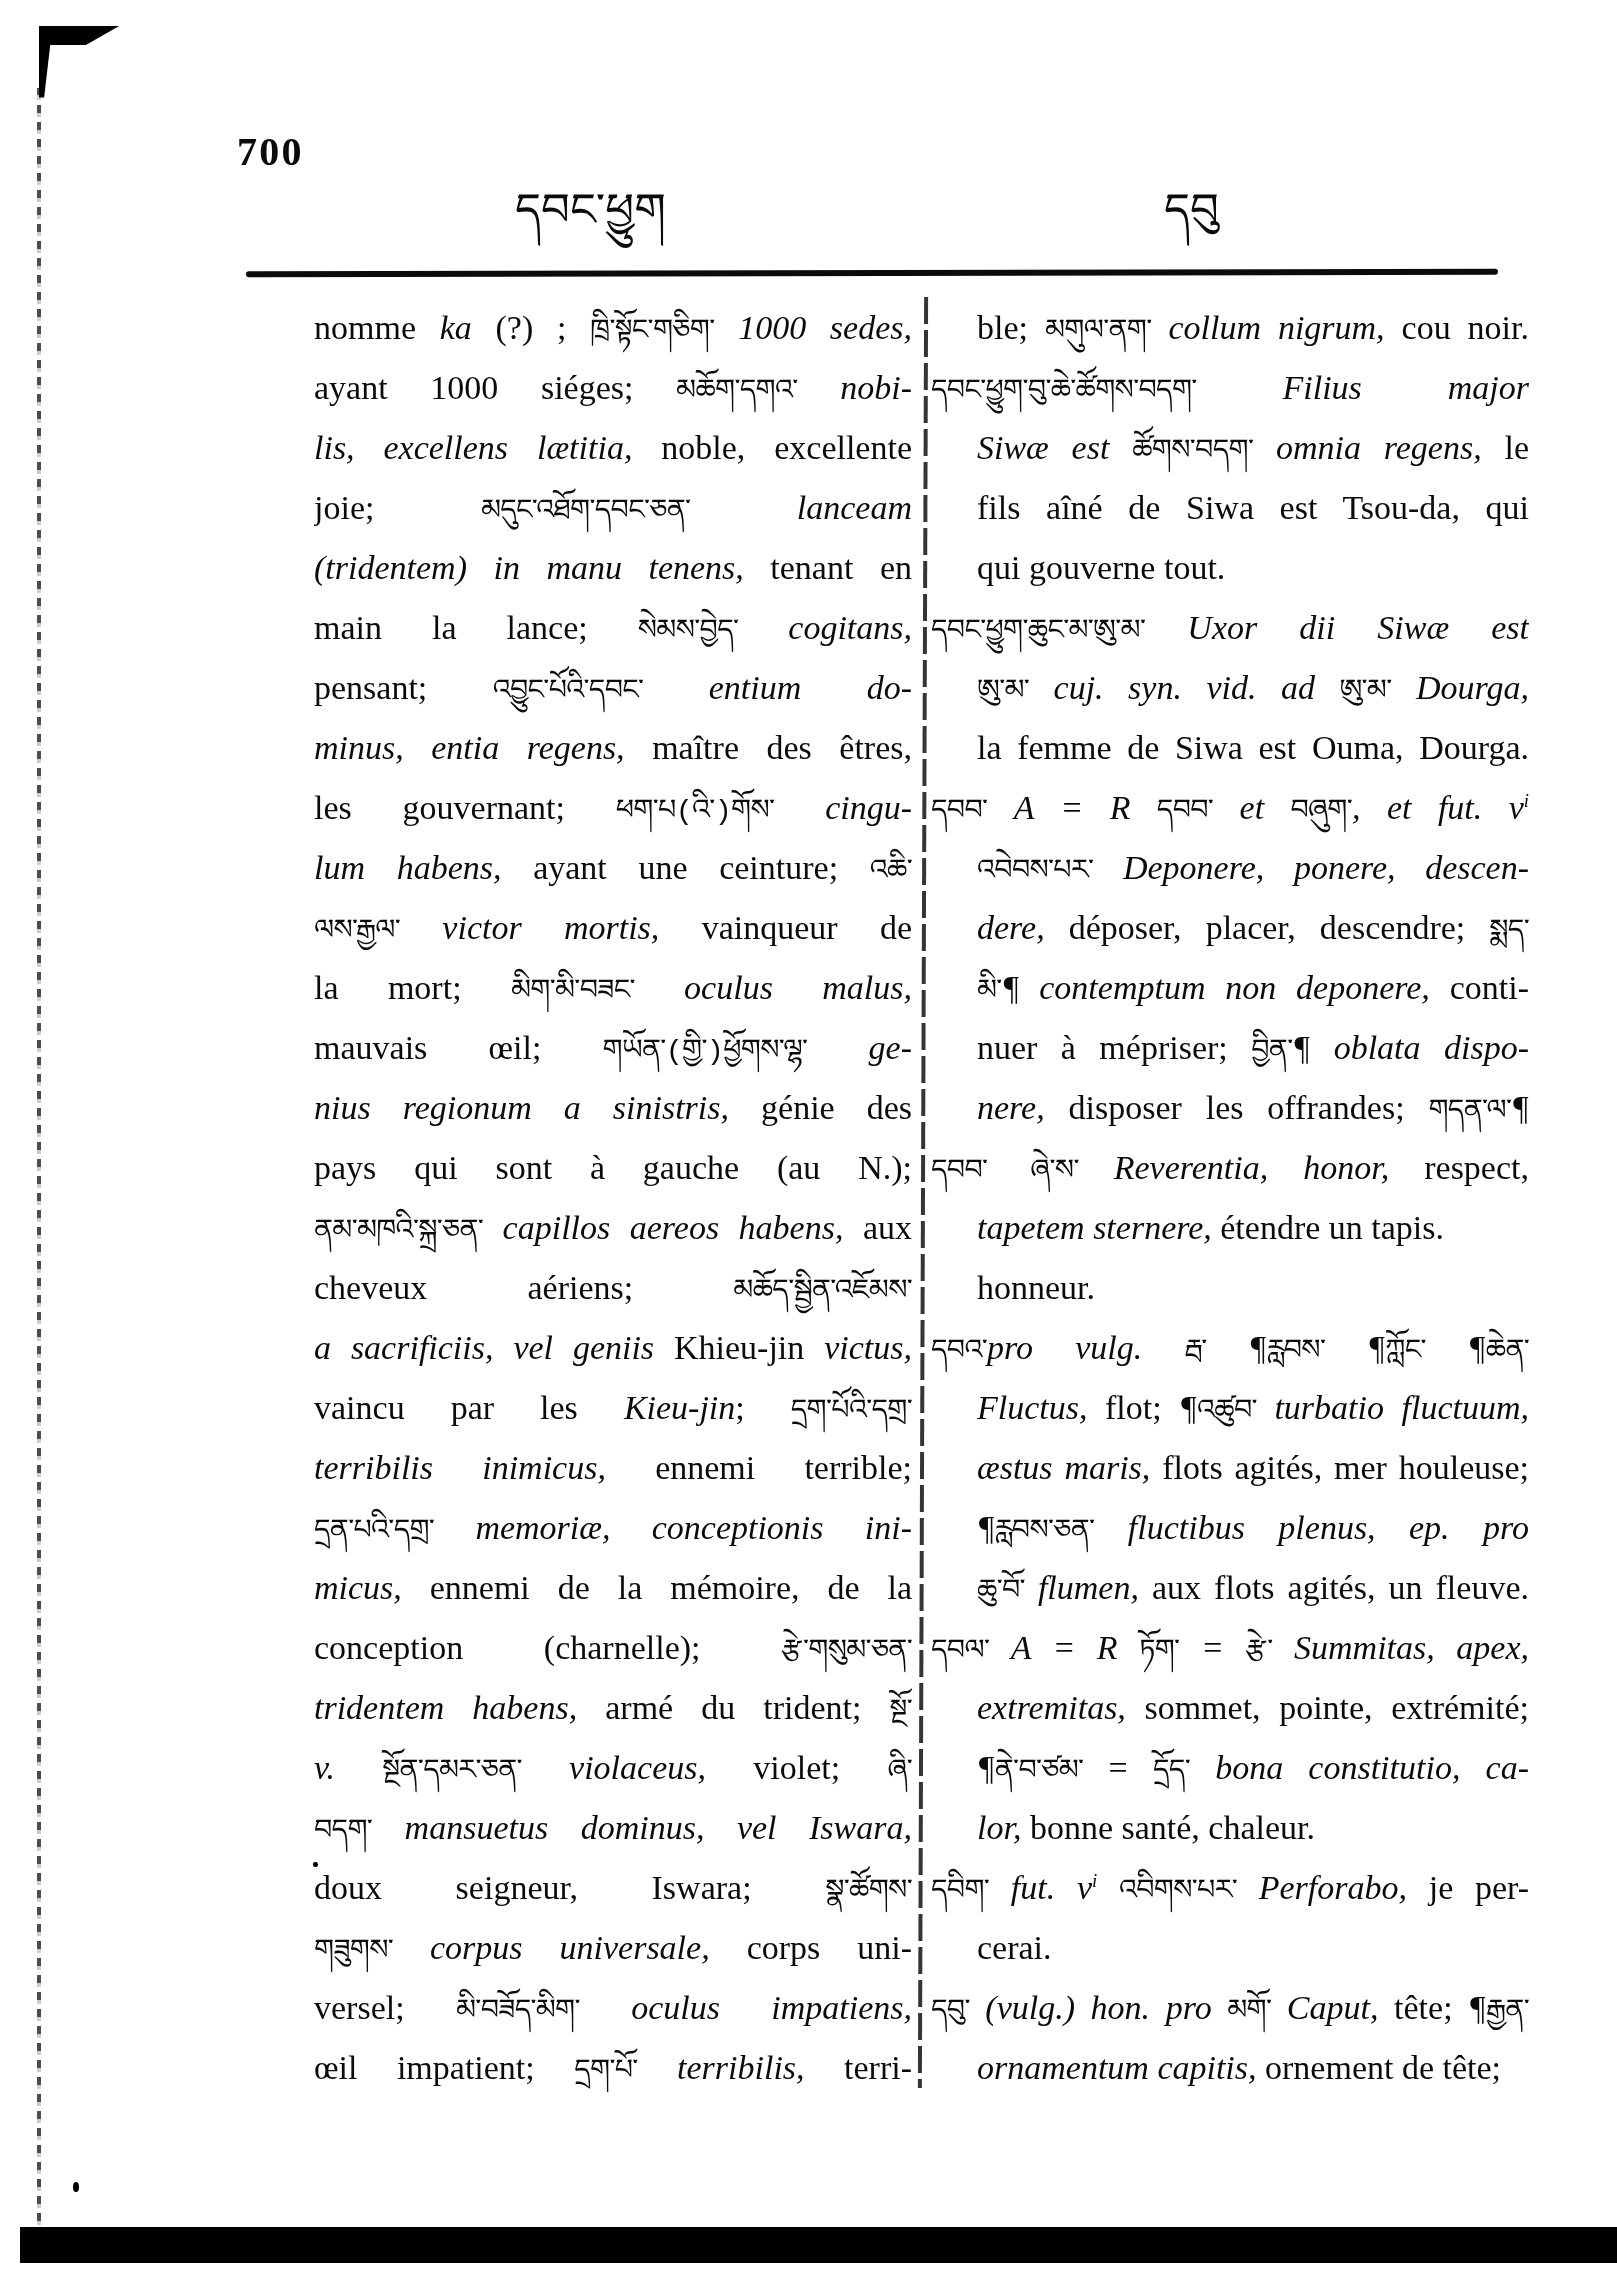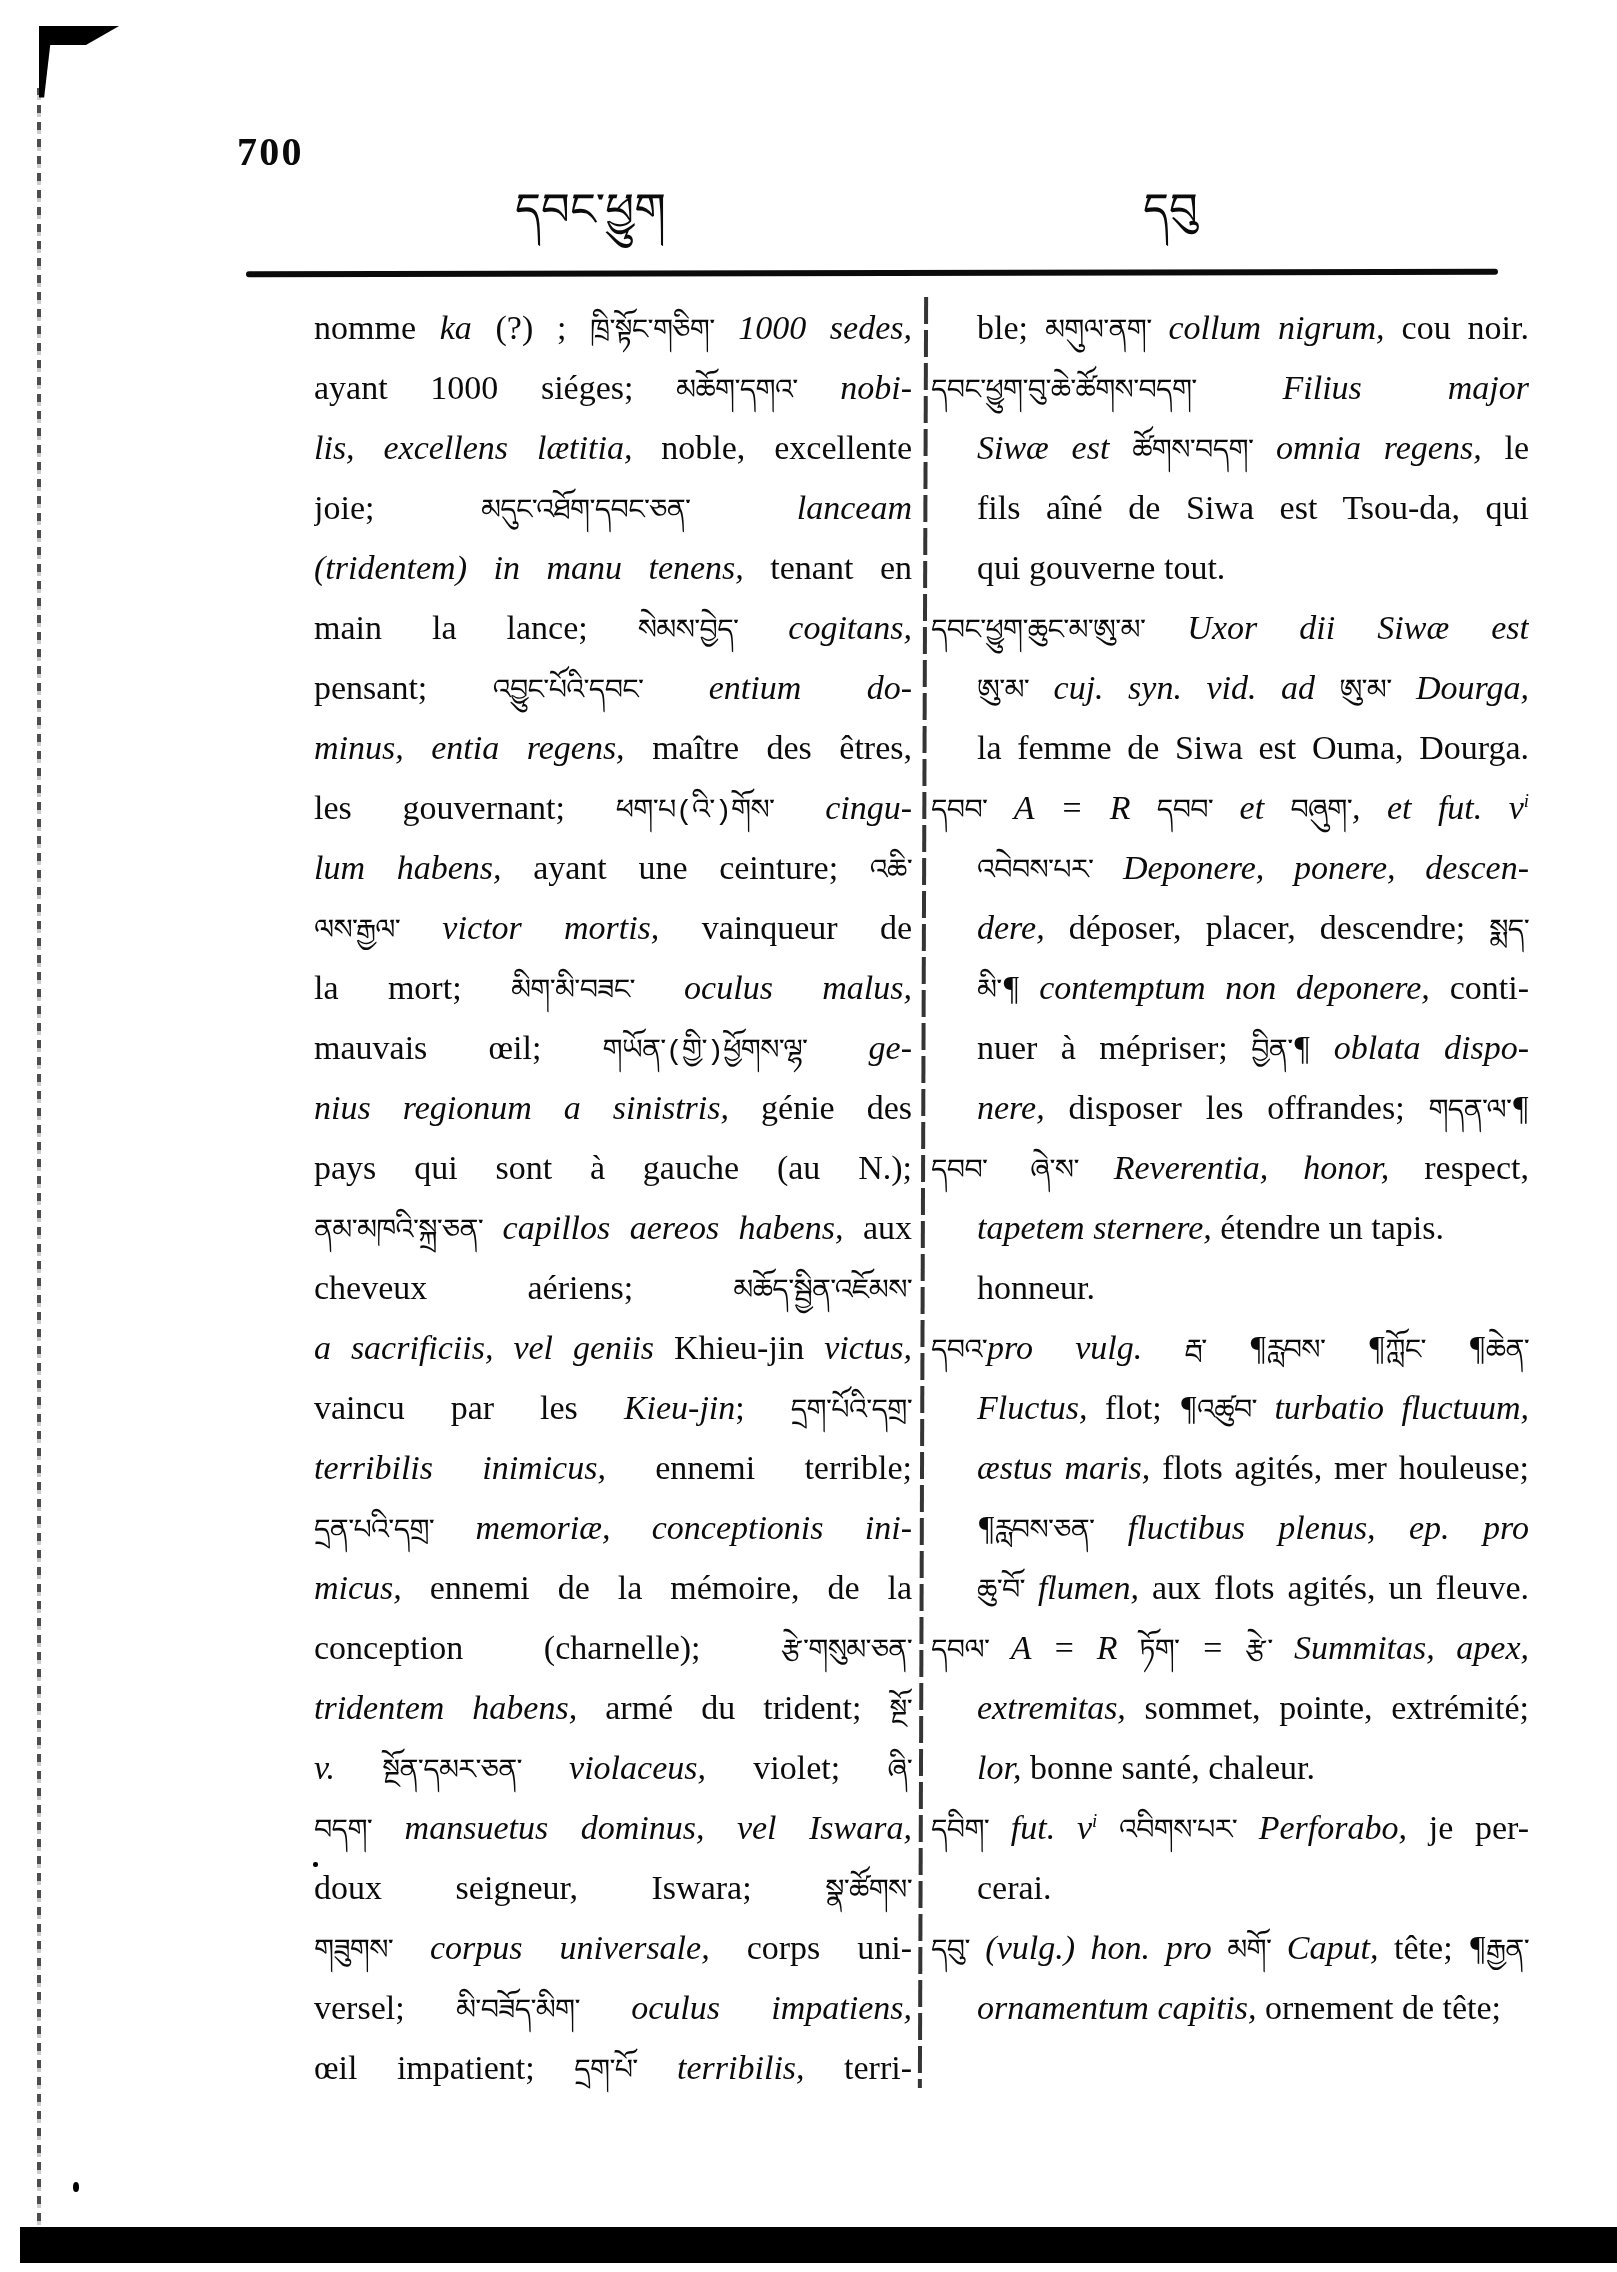--- a/index.html
+++ b/index.html
@@ -3,21 +3,21 @@
 <meta charset="utf-8">
 <style>
   html,body{margin:0;padding:0;}
   body{
     width:1617px;height:2273px;position:relative;background:#ffffff;
     font-family:"Liberation Serif", serif;color:#0b0b0b;overflow:hidden;
   }
   .pagenum{position:absolute;left:237px;top:128px;font-size:40px;font-weight:700;letter-spacing:2.2px;}
   .head-tib{position:absolute;top:159px;font-size:45px;white-space:nowrap;}
   .head-tib.left{left:515px;width:225px;text-align:left;}
-  .head-tib.right{left:1092px;width:157px;text-align:center;}
+  .head-tib.right{left:1164px;width:157px;}
   .head-rule{position:absolute;left:246px;top:270px;width:1252px;height:6px;background:#0b0b0b;border-radius:3px;transform:rotate(-0.12deg);}
   .col{position:absolute;top:298px;width:598px;font-size:34px;}
   #col-left{left:314px;}
   #col-right{left:931px;}
   .line{height:60px;line-height:60px;overflow:hidden;text-align:justify;text-align-last:justify;}
   .line.nj{text-align-last:auto;}
   #col-right .line{padding-left:46px;}
   #col-right .line.hang{padding-left:0;}
   .seg-r{font-style:normal;}
   .seg-i{font-style:italic;}
@@ -99,20 +99,21 @@
     <div class="line hang"><span class="seg-t">དབབ་ ཞེ་ས་</span><span class="seg-i"> Reverentia, honor,</span><span class="seg-r"> respect,</span></div>
     <div class="line nj"><span class="seg-i">tapetem sternere,</span><span class="seg-r"> étendre un tapis.</span></div>
     <div class="line nj"><span class="seg-r">honneur.</span></div>
     <div class="line hang"><span class="seg-t">དབའ་</span><span class="seg-i">pro vulg. </span><span class="seg-t">རྦ་</span><span class="seg-i"> ¶</span><span class="seg-t">རླབས་</span><span class="seg-i"> ¶</span><span class="seg-t">ཀློང་</span><span class="seg-i"> ¶</span><span class="seg-t">ཆེན་</span></div>
     <div class="line"><span class="seg-i">Fluctus,</span><span class="seg-r"> flot; </span><span class="seg-i">¶</span><span class="seg-t">འཚུབ་</span><span class="seg-i"> turbatio fluctuum,</span></div>
     <div class="line"><span class="seg-i">æstus maris,</span><span class="seg-r"> flots agités, mer houleuse;</span></div>
     <div class="line"><span class="seg-i">¶</span><span class="seg-t">རླབས་ཅན་</span><span class="seg-i"> fluctibus plenus, ep. pro</span></div>
     <div class="line"><span class="seg-t">ཆུ་བོ་</span><span class="seg-i"> flumen,</span><span class="seg-r"> aux flots agités, un fleuve.</span></div>
     <div class="line hang"><span class="seg-t">དབལ་</span><span class="seg-i"> A = R </span><span class="seg-t">ཏོག་</span><span class="seg-i"> = </span><span class="seg-t">རྩེ་</span><span class="seg-i"> Summitas, apex,</span></div>
     <div class="line"><span class="seg-i">extremitas,</span><span class="seg-r"> sommet, pointe, extrémité;</span></div>
+    <div class="line"><span class="seg-i">¶</span><span class="seg-t">ནེ་བ་ཙམ་</span><span class="seg-r"> = </span><span class="seg-t">དྲོད་</span><span class="seg-i"> bona constitutio, ca-</span></div>
     <div class="line nj"><span class="seg-i">lor,</span><span class="seg-r"> bonne santé, chaleur.</span></div>
     <div class="line hang"><span class="seg-t">དབིག་</span><span class="seg-i"> fut. v</span><span class="seg-s">i</span><span class="seg-i"> </span><span class="seg-t">འབིགས་པར་</span><span class="seg-i"> Perforabo,</span><span class="seg-r"> je per-</span></div>
     <div class="line nj"><span class="seg-r">cerai.</span></div>
     <div class="line hang"><span class="seg-t">དབུ་</span><span class="seg-i"> (vulg.) hon. pro </span><span class="seg-t">མགོ་</span><span class="seg-i"> Caput,</span><span class="seg-r"> tête; </span><span class="seg-i">¶</span><span class="seg-t">རྒྱན་</span></div>
     <div class="line nj"><span class="seg-i">ornamentum capitis,</span><span class="seg-r"> ornement de tête;</span></div>
   </div>
 
 <div class="bottom-bar"></div>
 <div class="dot-a"></div>
 <div class="dot-b"></div>

